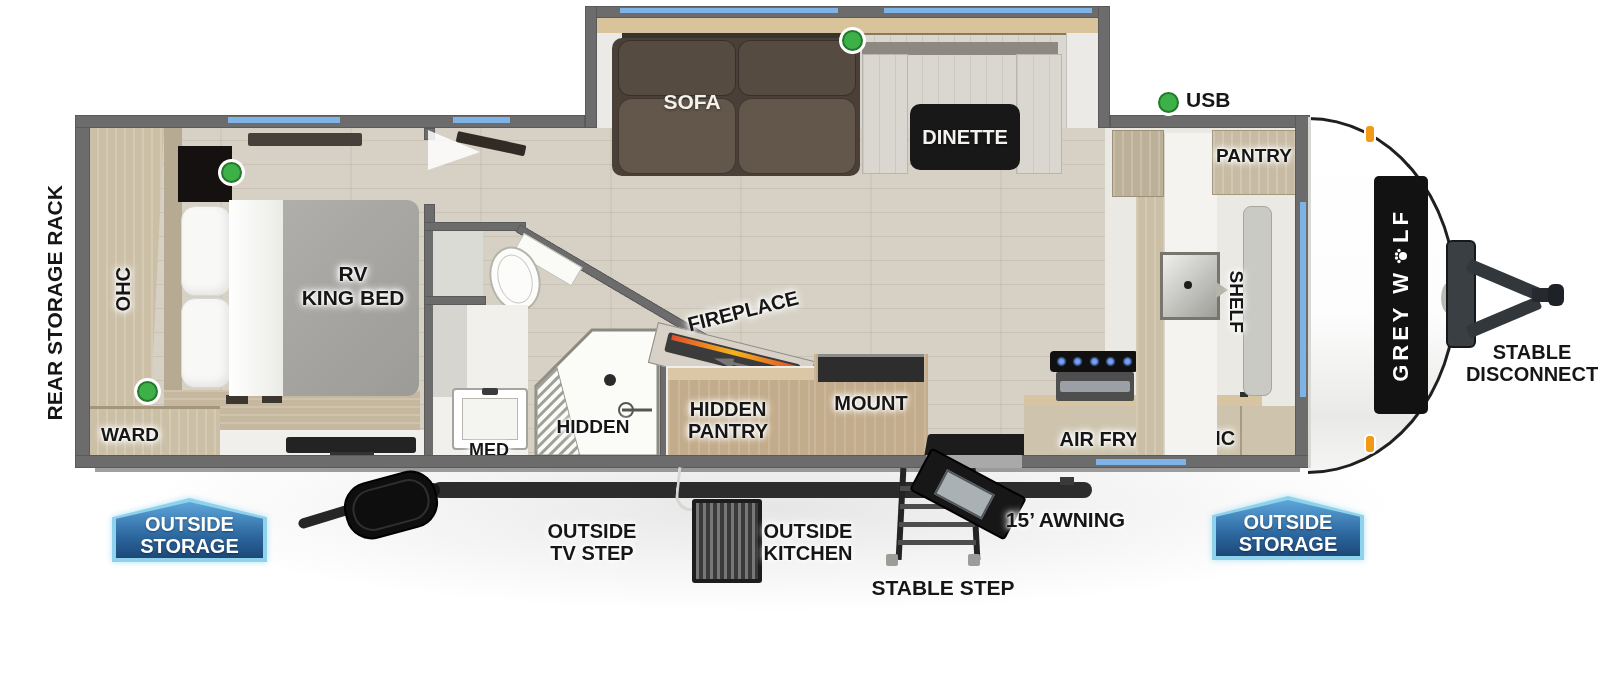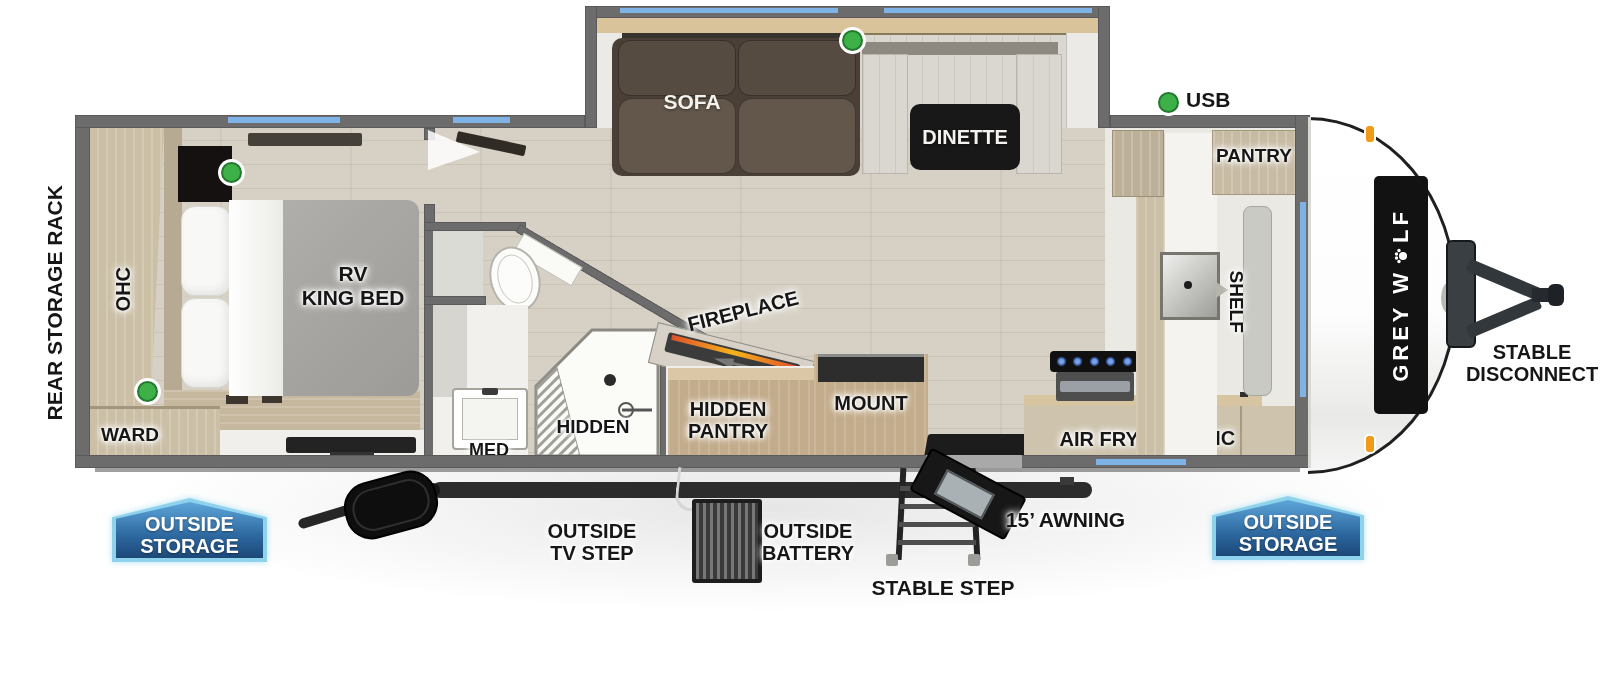--- a/index.html
+++ b/index.html
@@ -263,21 +263,21 @@
   </div>
 
   <div class="lbl" style="left:-64px;top:291px;width:238px;font-size:21px;transform:rotate(-90deg);">REAR STORAGE RACK</div>
 
   <div class="lbl" style="left:518px;top:520px;width:148px;font-size:20px;">
     <span>OUTSIDE</span><br>
     <span>TV STEP</span>
   </div>
   <div class="lbl" style="left:744px;top:520px;width:128px;font-size:20px;">
     <span>OUTSIDE</span><br>
-    <span>BATTERY</span>
+    <span>KITCHEN</span>
   </div>
   <div class="lbl" style="left:868px;top:576px;width:150px;font-size:21px;">STABLE STEP</div>
   <div class="lbl" style="left:998px;top:508px;width:135px;font-size:21px;">15’ AWNING</div>
 
   <div class="badge" style="left:112px;top:498px;width:155px;height:64px;">
     <div class="bout"></div>
     <div class="bin"></div>
     <div class="btxt">
       <span>OUTSIDE</span><br>
       <span>STORAGE</span>

